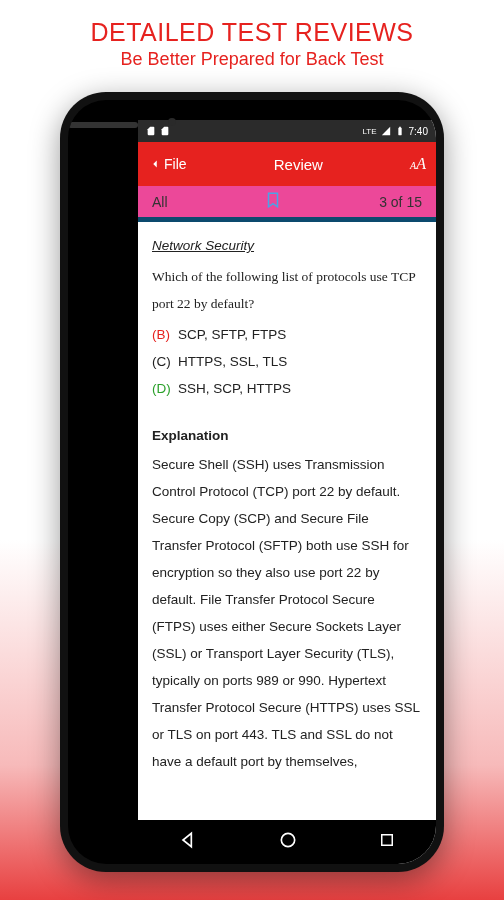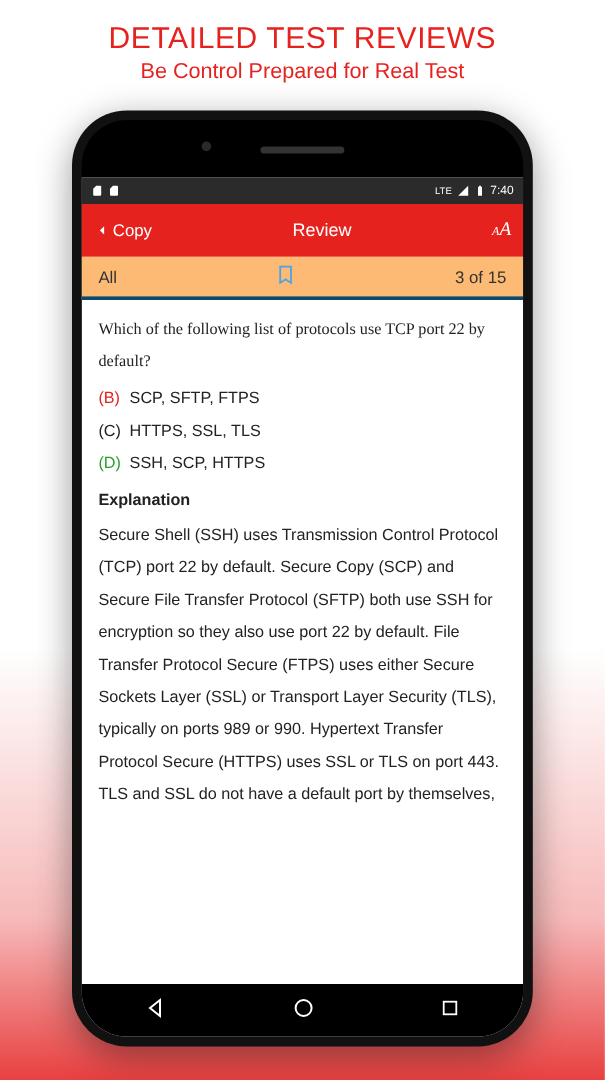--- a/index.html
+++ b/index.html
@@ -37,21 +37,20 @@
     box-shadow: 0 8px 30px rgba(0,0,0,0.4);
     position: relative;
   }
   .phone-inner {
     background: #000;
     width: 100%;
     height: 100%;
     border-radius: 38px;
     overflow: hidden;
     display: flex;
-    flex-direction: column;
   }
   .speaker {
     width: 70px;
     height: 6px;
     background: #333;
     border-radius: 3px;
     margin: 22px auto 0;
   }
   .camera {
     position: absolute;
@@ -88,27 +87,27 @@
     display: flex;
     align-items: center;
     justify-content: space-between;
     padding: 0 10px;
     color: #fff;
   }
   .back-btn { display: flex; align-items: center; gap: 2px; cursor: pointer; font-size: 14px; }
   .appbar-title { font-size: 15px; }
   .font-btn { cursor: pointer; display: flex; align-items: baseline; }
   .filterbar {
-    background: #fdba74;
+    background: #ec4899;
     height: 36px;
     display: flex;
     align-items: center;
     justify-content: space-between;
     padding: 0 14px;
-    border-bottom: 3px solid #0c4a6e;
+    border-bottom: 5px solid #0c4a6e;
     font-size: 14px;
     color: #333;
   }
   .bookmark-btn { cursor: pointer; }
   .content {
     flex: 1;
     padding: 10px 14px;
     overflow: hidden;
     font-size: 13.5px;
     color: #222;
@@ -118,35 +117,35 @@
     text-decoration: underline;
     font-style: italic;
     font-weight: 500;
     margin-bottom: 4px;
   }
   .question { margin-bottom: 4px; font-family: Liberation Serif, serif; }
   .option { margin-bottom: 0px; }
   .option .letter { display: inline-block; width: 26px; }
   .letter-wrong { color: #e6221f; }
   .letter-right { color: #2aa02a; }
-  .exp-title { font-weight: bold; margin-top: 4px; margin-bottom: 2px; }
+  .exp-title { font-weight: bold; margin-top: 20px; margin-bottom: 2px; }
   .navbar {
     background: #000;
     height: 44px;
     display: flex;
     align-items: center;
     justify-content: space-around;
   }
   .nav-btn { cursor: pointer; }
 </style>
 </head>
 <body>
 
 <div class="promo-title">DETAILED TEST REVIEWS</div>
-<div class="promo-sub">Be Control Prepared for Real Test</div>
+<div class="promo-sub">Be Better Prepared for Back Test</div>
 
 <div class="phone">
   <div class="camera"></div>
   <div class="phone-inner">
     <div class="speaker"></div>
     <div class="screen">
 
       <div class="statusbar">
         <div class="status-left">
           <svg class="status-ic" viewBox="0 0 24 24" fill="#fff">
@@ -166,40 +165,41 @@
             </svg>
           <span>7:40</span>
         </div>
       </div>
 
       <div class="appbar">
         <div class="back-btn">
           <svg width="14" height="14" viewBox="0 0 24 24" fill="#fff">
               <path d="M15 18l-6-6 6-6v12z"></path>
             </svg>
-          <span>Copy</span>
+          <span>File</span>
         </div>
         <div class="appbar-title">Review</div>
         <div class="font-btn">
           <span style="font-size:10px;font-style:italic;font-family:serif">A</span>
             <span style="font-size:16px;font-style:italic;font-family:serif">A</span>
         </div>
       </div>
 
       <div class="filterbar">
         <span>All</span>
         <span class="bookmark-btn">
           <svg width="18" height="22" viewBox="0 0 24 24" fill="none" stroke="#4aa3e8" stroke-width="2">
               <path d="M6 3h12v18l-6-4-6 4V3z"></path>
             </svg>
         </span>
         <span>3 of 15</span>
       </div>
 
       <div class="content">
+        <div class="category">Network Security</div>
         <div class="question">Which of the following list of protocols use TCP port 22 by default?</div>
         <div id="options">
             <div class="option"><span class="letter letter-wrong">(B)</span><span>SCP, SFTP, FTPS</span></div>
             <div class="option"><span class="letter">(C)</span><span>HTTPS, SSL, TLS</span></div>
             <div class="option"><span class="letter letter-right">(D)</span><span>SSH, SCP, HTTPS</span></div>
           </div>
         <div class="exp-title">Explanation</div>
         <div>Secure Shell (SSH) uses Transmission Control Protocol (TCP) port 22 by default. Secure Copy (SCP) and Secure File Transfer Protocol (SFTP) both use SSH for encryption so they also use port 22 by default. File Transfer Protocol Secure (FTPS) uses either Secure Sockets Layer (SSL) or Transport Layer Security (TLS), typically on ports 989 or 990. Hypertext Transfer Protocol Secure (HTTPS) uses SSL or TLS on port 443. TLS and SSL do not have a default port by themselves,</div>
       </div>
 

